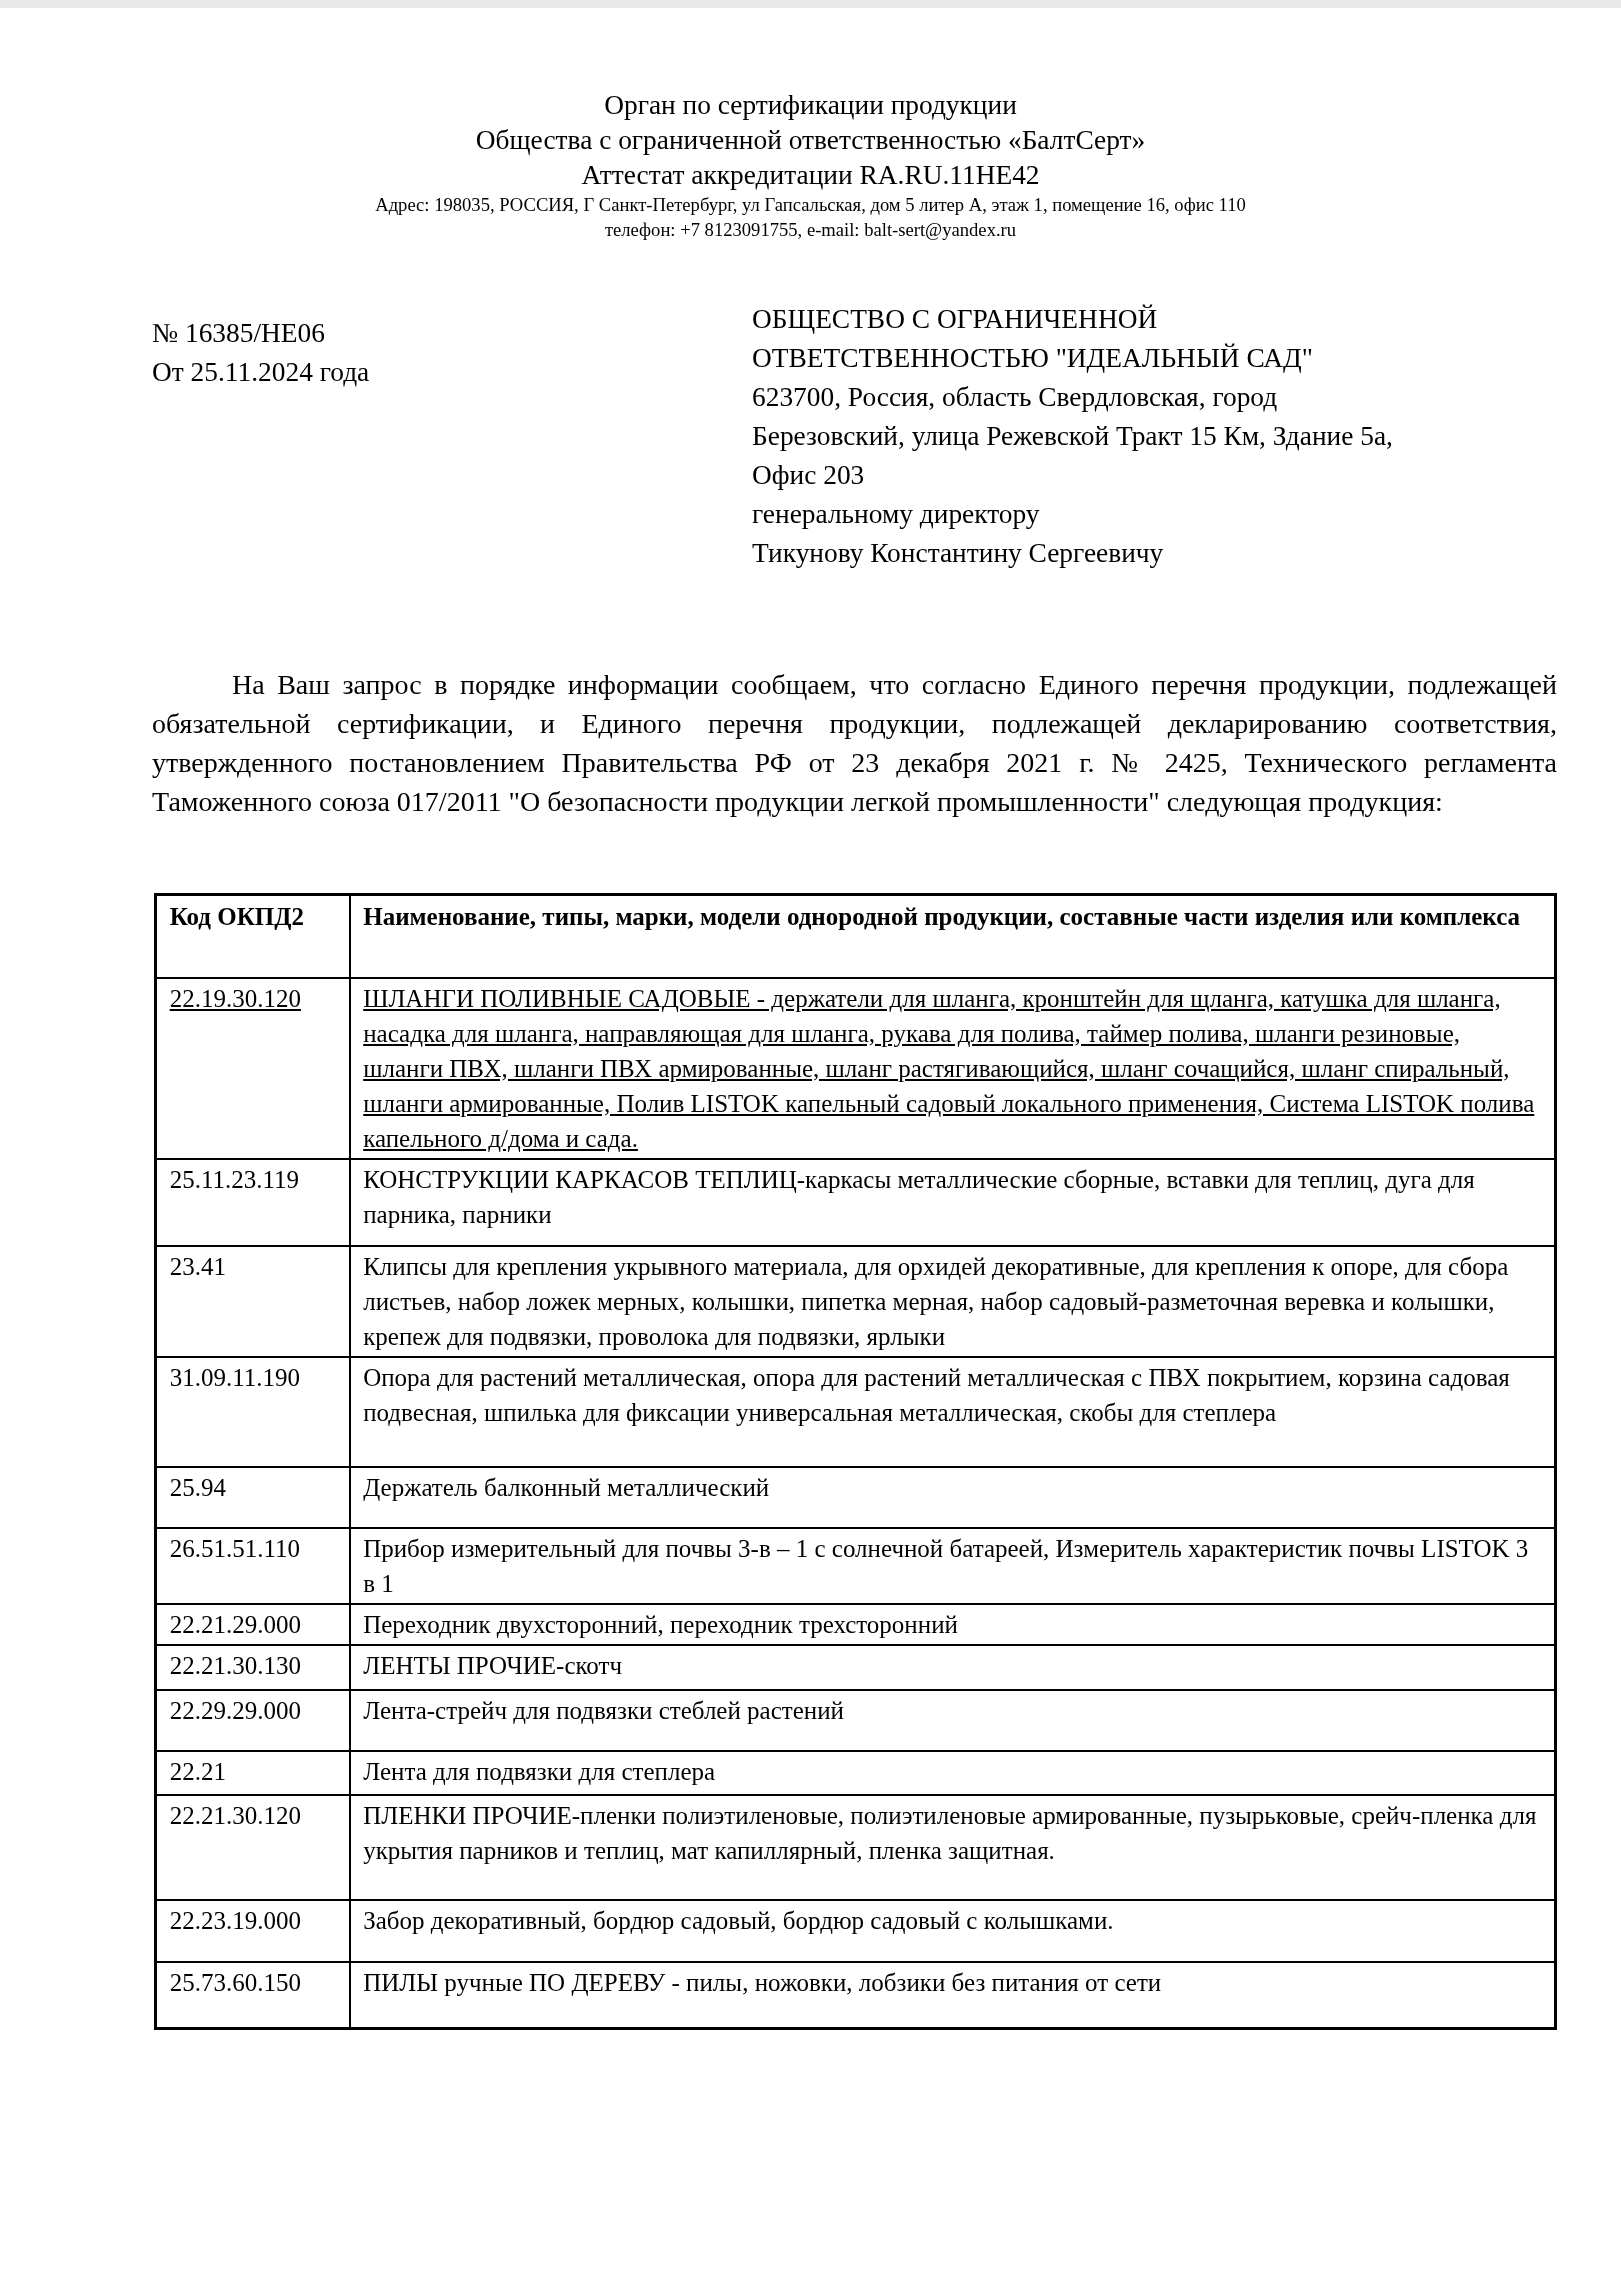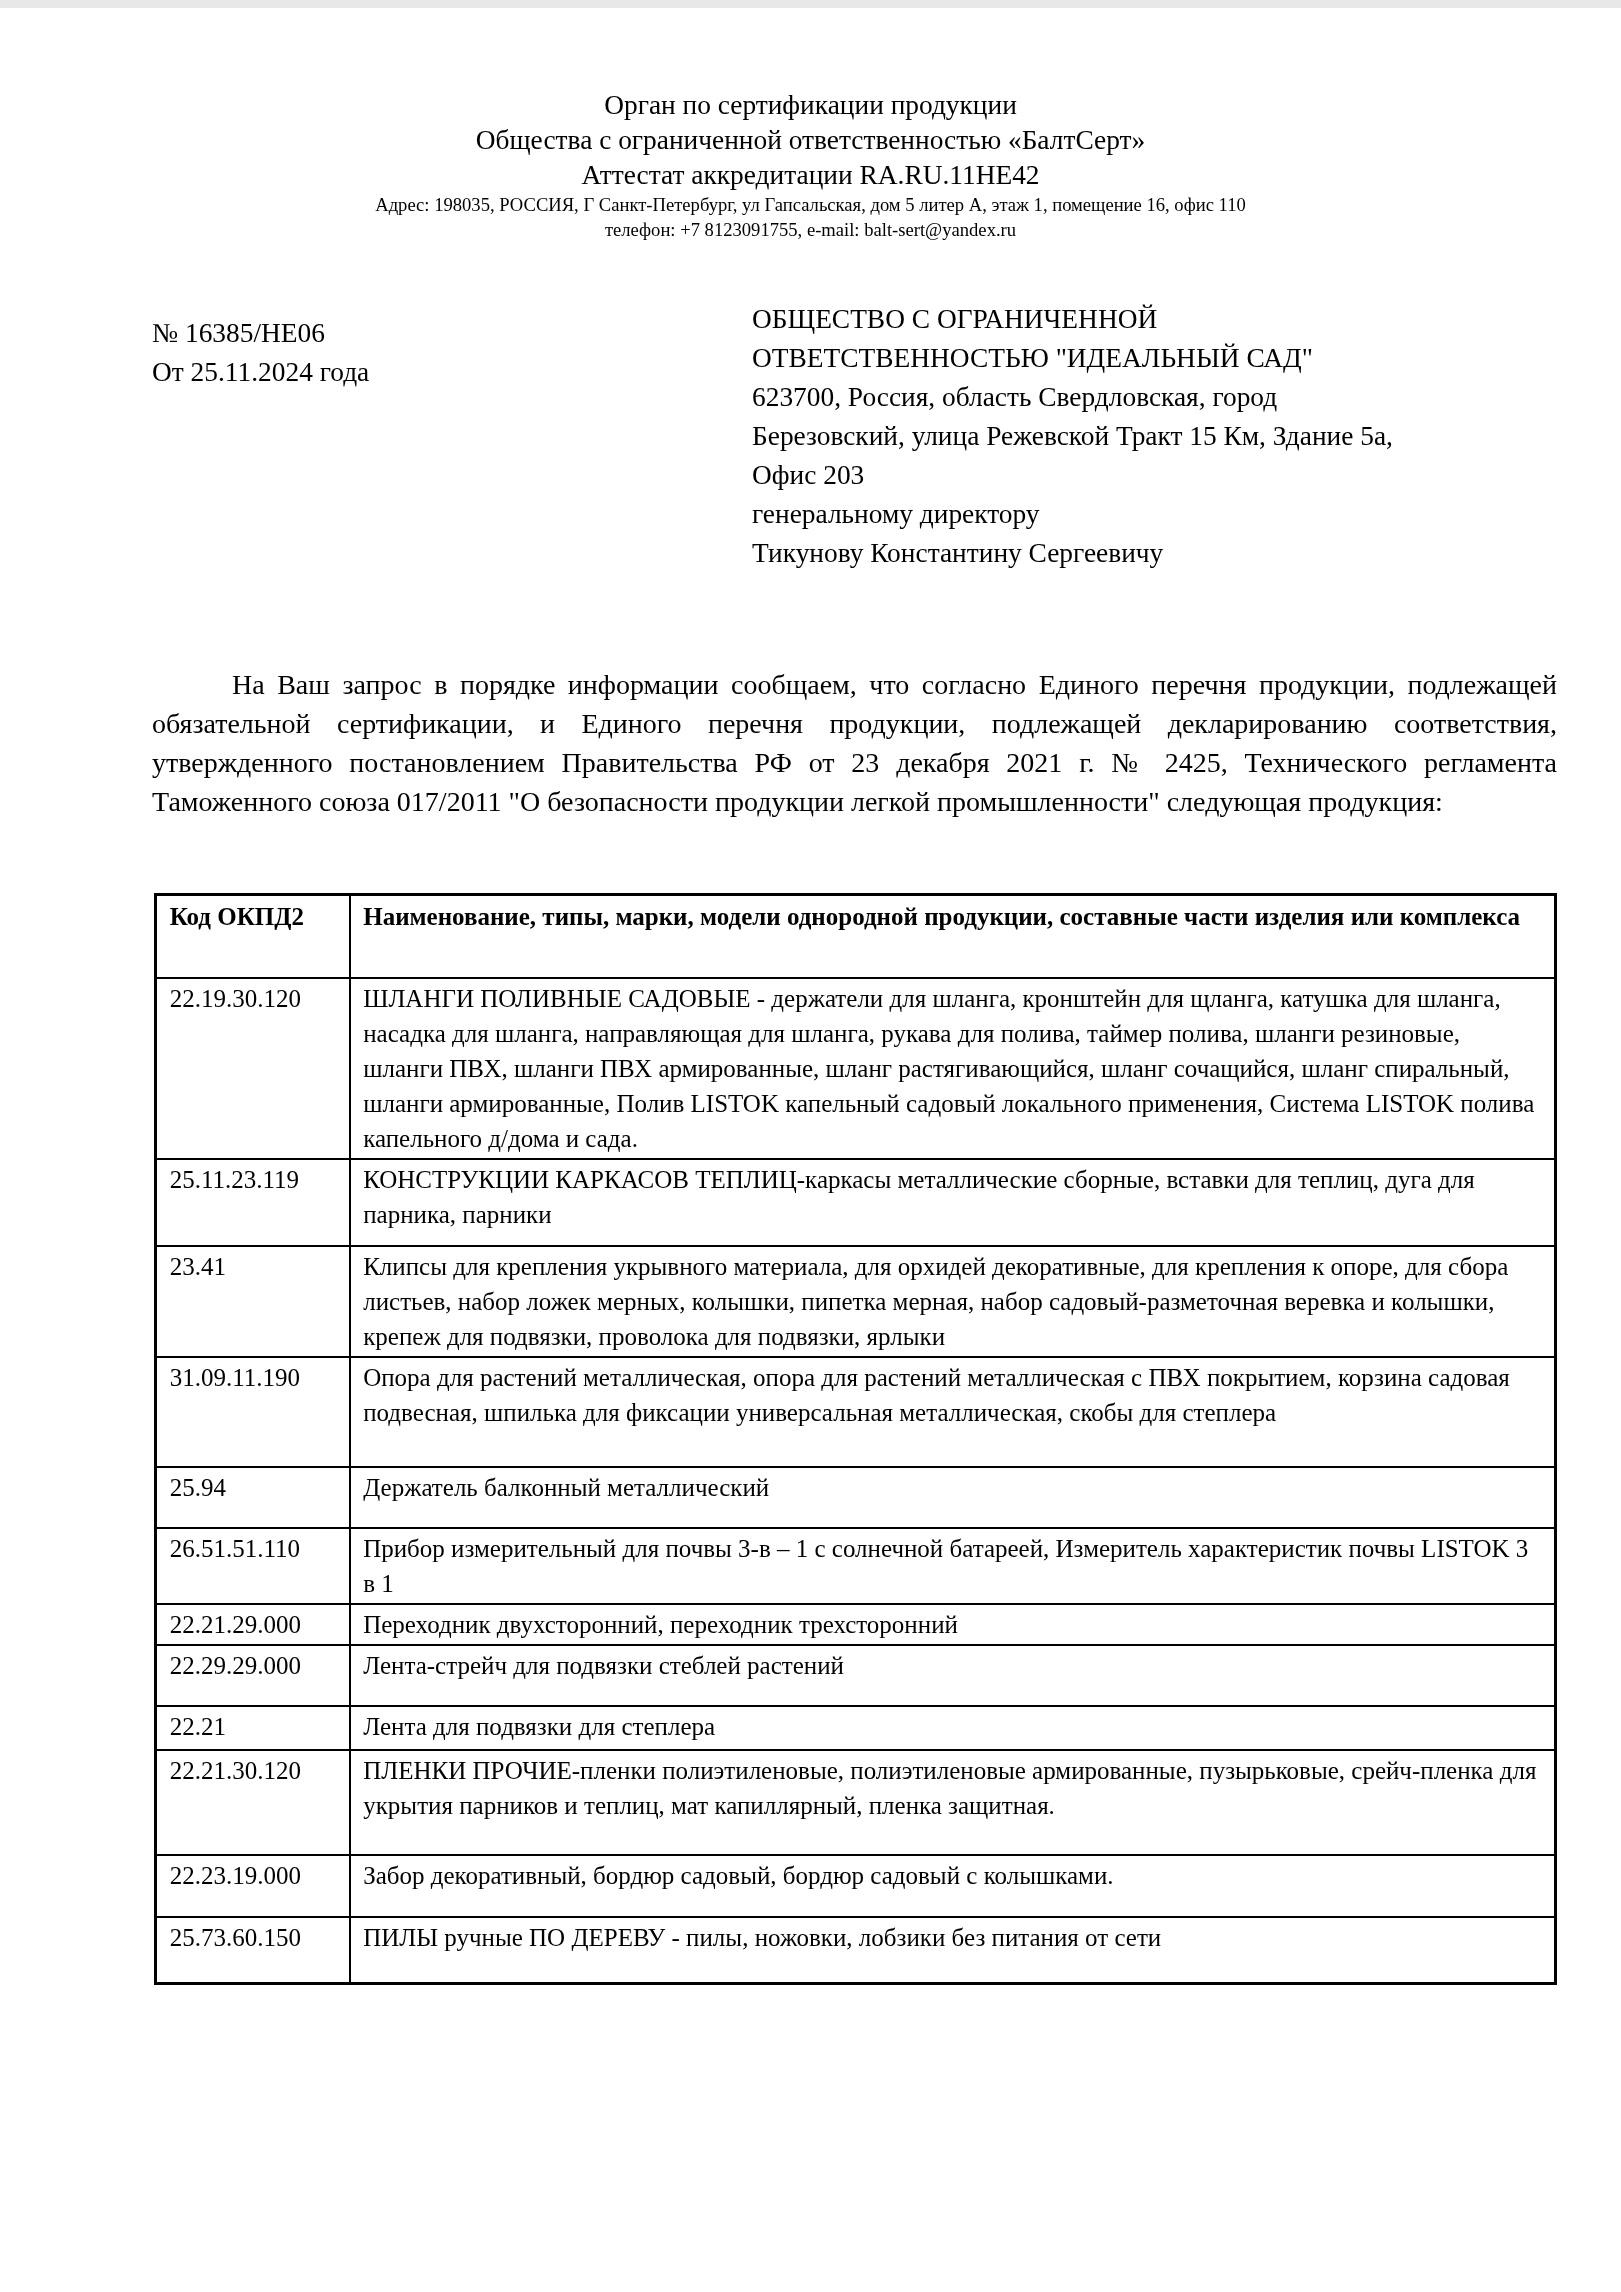--- a/index.html
+++ b/index.html
@@ -110,21 +110,21 @@
           <col class="c-code">
           <col>
         </colgroup>
       <thead>
         <tr style="height:83px;">
           <th>Код ОКПД2</th>
           <th>Наименование, типы, марки, модели однородной продукции, составные части изделия или комплекса</th>
         </tr>
       </thead>
       <tbody>
-        <tr style="height:173px;">
+        <tr style="height:173px;text-decoration:underline;">
           <td>22.19.30.120</td>
           <td>ШЛАНГИ ПОЛИВНЫЕ САДОВЫЕ - держатели для шланга, кронштейн для щланга, катушка для шланга, насадка для шланга, направляющая для шланга, рукава для полива, таймер полива, шланги резиновые, шланги ПВХ, шланги ПВХ армированные, шланг растягивающийся, шланг сочащийся, шланг спиральный, шланги армированные, Полив LISTOK капельный садовый локального применения, Система LISTOK полива капельного д/дома и сада.</td>
         </tr>
         <tr style="height:87px;">
           <td>25.11.23.119</td>
           <td>КОНСТРУКЦИИ КАРКАСОВ ТЕПЛИЦ-каркасы металлические сборные, вставки для теплиц, дуга для парника, парники</td>
         </tr>
         <tr style="height:103px;">
           <td>23.41</td>
           <td>Клипсы для крепления укрывного материала, для орхидей декоративные, для крепления к опоре, для сбора листьев, набор ложек мерных, колышки, пипетка мерная, набор садовый-разметочная веревка и колышки, крепеж для подвязки, проволока для подвязки, ярлыки</td>
@@ -137,20 +137,24 @@
           <td>25.94</td>
           <td>Держатель балконный металлический</td>
         </tr>
         <tr style="height:74px;">
           <td>26.51.51.110</td>
           <td>Прибор измерительный для почвы 3-в – 1 с солнечной батареей, Измеритель характеристик почвы LISTOK 3 в 1</td>
         </tr>
         <tr style="height:35px;">
           <td>22.21.29.000</td>
           <td>Переходник двухсторонний, переходник трехсторонний</td>
+        </tr>
+        <tr style="height:45px;">
+          <td>22.21.30.130</td>
+          <td>ЛЕНТЫ ПРОЧИЕ-скотч</td>
         </tr>
         <tr style="height:61px;">
           <td>22.29.29.000</td>
           <td>Лента-стрейч для подвязки стеблей растений</td>
         </tr>
         <tr style="height:44px;">
           <td>22.21</td>
           <td>Лента для подвязки для степлера</td>
         </tr>
         <tr style="height:105px;">

